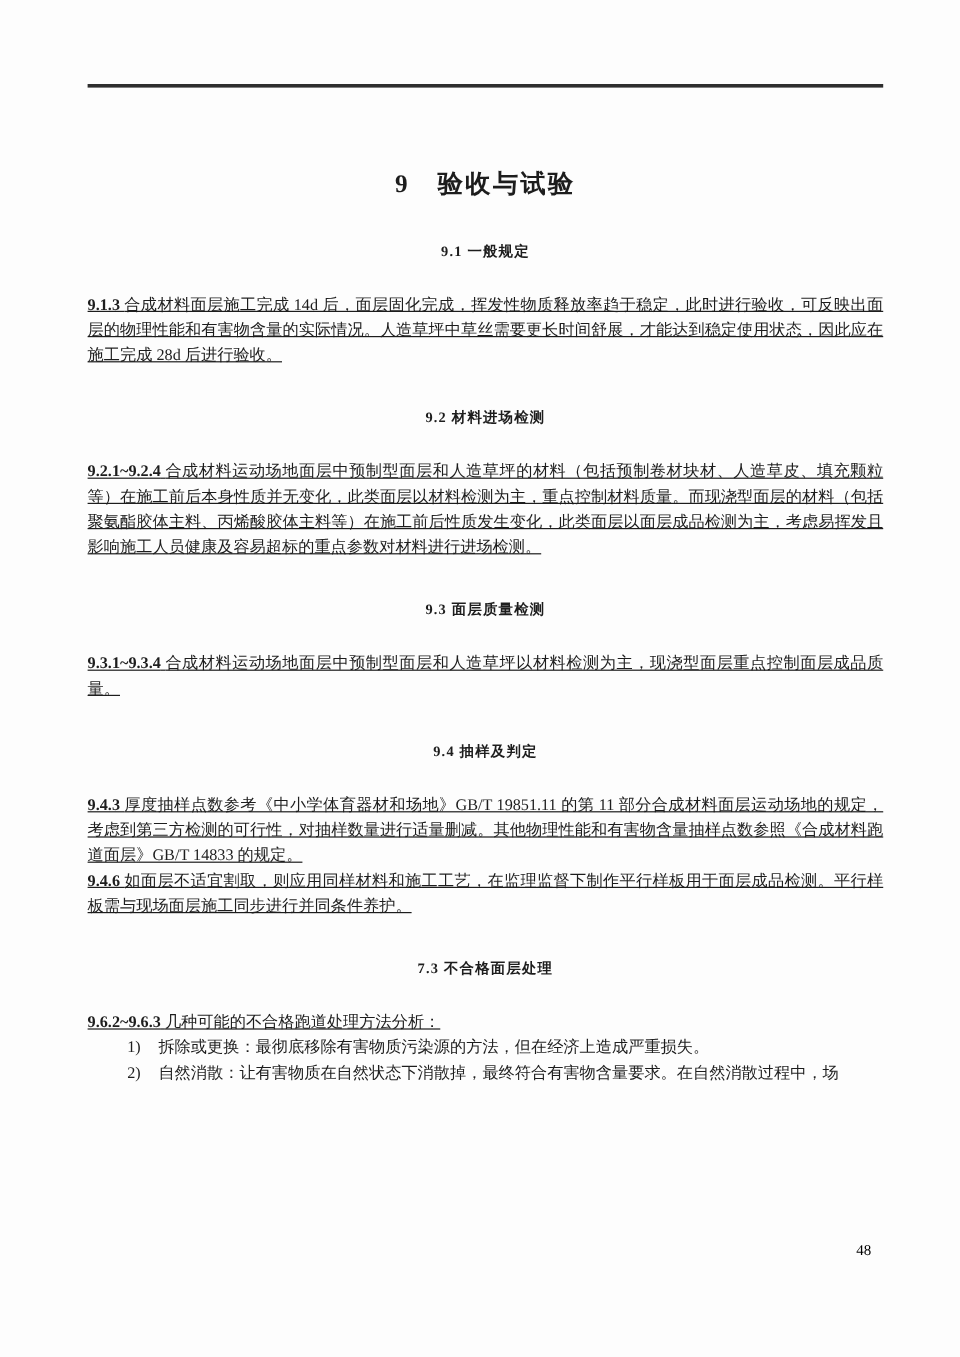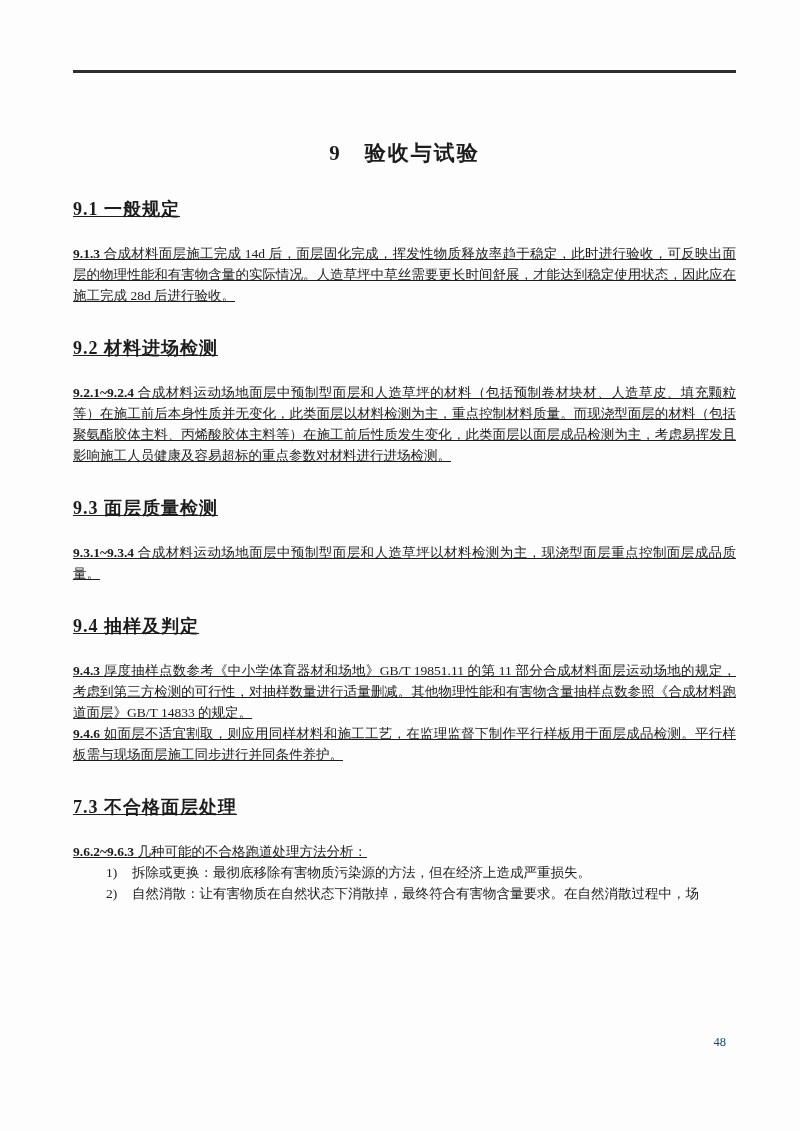--- a/index.html
+++ b/index.html
@@ -33,26 +33,26 @@
   }
   .chapter-heading {
     font-size: 21px;
     font-weight: 700;
     text-align: center;
     letter-spacing: 2px;
     line-height: 28px;
     margin: 42px 0 0 0;
   }
   .section-heading {
-    font-size: 18px;
+    font-size: 12px;
     font-weight: 700;
+    text-align: center;
     letter-spacing: 1px;
     line-height: 24px;
     margin: 30px 0 22px 0;
-    text-decoration: underline;
   }
   .para {
     font-size: 13.5px;
     line-height: 21px;
     text-align: justify;
     margin: 0;
     text-decoration: underline;
   }
   .para .label {
     font-weight: 700;
@@ -76,21 +76,21 @@
   .li-text {
     flex: 1;
     text-align: justify;
   }
   .page-number {
     position: absolute;
     right: 74px;
     top: 1034px;
     font-size: 12.5px;
     line-height: 16px;
-    color: #0c4a6e;
+    color: #000000;
   }
 </style>
 </head>
 <body>
 
 <div class="page">
 
   <div class="top-rule"></div>
 
   <div class="content">

